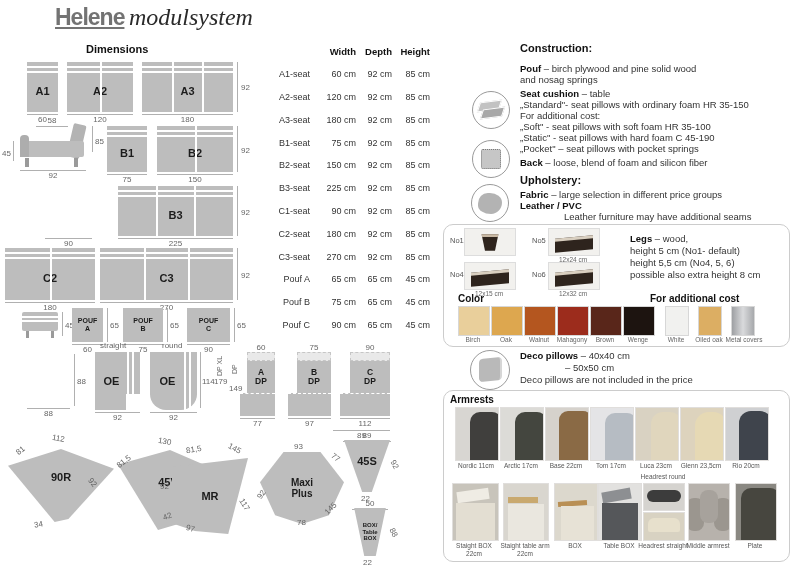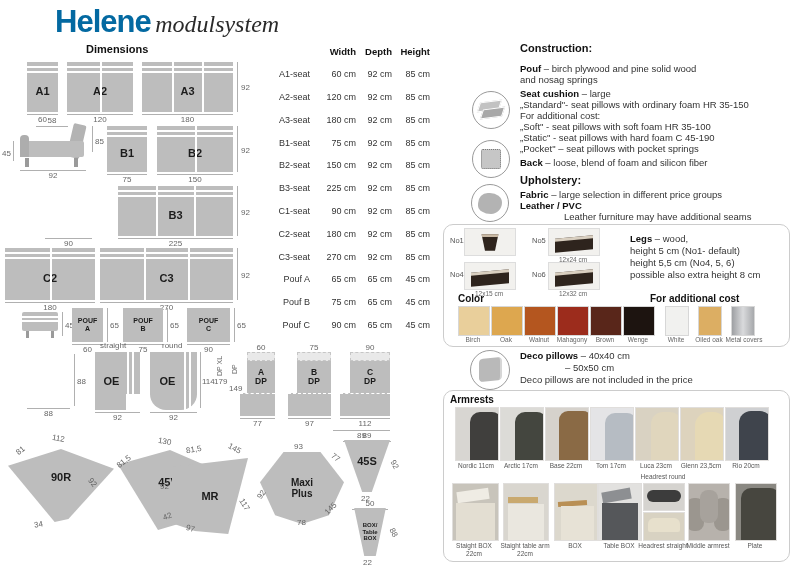--- a/index.html
+++ b/index.html
@@ -70,21 +70,21 @@
   .r2f{background:#b7b2ac;} .r2f::after{left:28%;right:28%;top:10%;bottom:30%;border-radius:8px;background:#a7a29c;box-shadow:-14px 8px 0 #9b968f,14px 8px 0 #9b968f;}
   .r2g{background:#8a8882;} .r2g::after{left:12%;right:-10%;top:8%;bottom:-4%;border-radius:10px 10px 0 0;background:#47463f;}
   .phl{position:absolute;font-size:6.5px;color:#555;text-align:center;line-height:7.5px;}
 </style>
 </head>
 <body>
 
 <div id="page">
 
   <div class="abs" style="left:55px;top:4px;">
-    <span style="font-weight:bold;font-size:31px;color:#0369a1;letter-spacing:-1px;">Helene</span>
+    <span style="font-weight:bold;font-size:23px;color:#737373;letter-spacing:-1px;text-decoration:underline;">Helene</span>
     <span style="font-family:'Liberation Serif',serif;font-style:italic;font-size:24px;color:#2a2a2a;">modulsystem</span>
   </div>
   <div class="h1" style="left:86px;top:43px;">Dimensions</div>
 
   <div class="mod" style="left:27px;top:62px;width:31px;height:50px;">
       <i class="bk"></i>
       <span class="ml">A1</span>
     </div>
   <div class="mod" style="left:67px;top:62px;width:66px;height:50px;">
       <i class="bk"></i>
@@ -338,21 +338,21 @@
       <div class="c">45 cm</div>
   </div>
 
   <div class="h1" style="left:520px;top:42px;">Construction:</div>
   <div class="t" style="left:520px;top:63px;"><b>Pouf</b><span> – birch plywood and pine solid wood</span></div>
   <div class="t" style="left:520px;top:74px;">and nosag springs</div>
   <div class="cic" style="left:472px;top:91px;width:36px;height:36px;">
       <i class="cu1"></i>
       <i class="cu2"></i>
     </div>
-  <div class="t" style="left:520px;top:88px;"><b>Seat cushion</b><span> –  large</span></div>
+  <div class="t" style="left:520px;top:88px;"><b>Seat cushion</b><span> –  table</span></div>
   <div class="t" style="left:520px;top:99px;">„Standard"- seat pillows with ordinary foam HR 35-150</div>
   <div class="t" style="left:520px;top:110px;">For additional cost:</div>
   <div class="t" style="left:520px;top:121px;">„Soft" - seat pillows with soft foam HR 35-100</div>
   <div class="t" style="left:520px;top:132px;">„Static" - seat pillows with hard foam C 45-190</div>
   <div class="t" style="left:520px;top:143px;">„Pocket" – seat pillows with pocket springs</div>
   <div class="cic" style="left:472px;top:140px;width:36px;height:36px;">
       <i class="pk"></i>
     </div>
   <div class="t" style="left:520px;top:157px;"><b>Back</b><span> – loose, blend of foam and silicon fiber</span></div>
 

